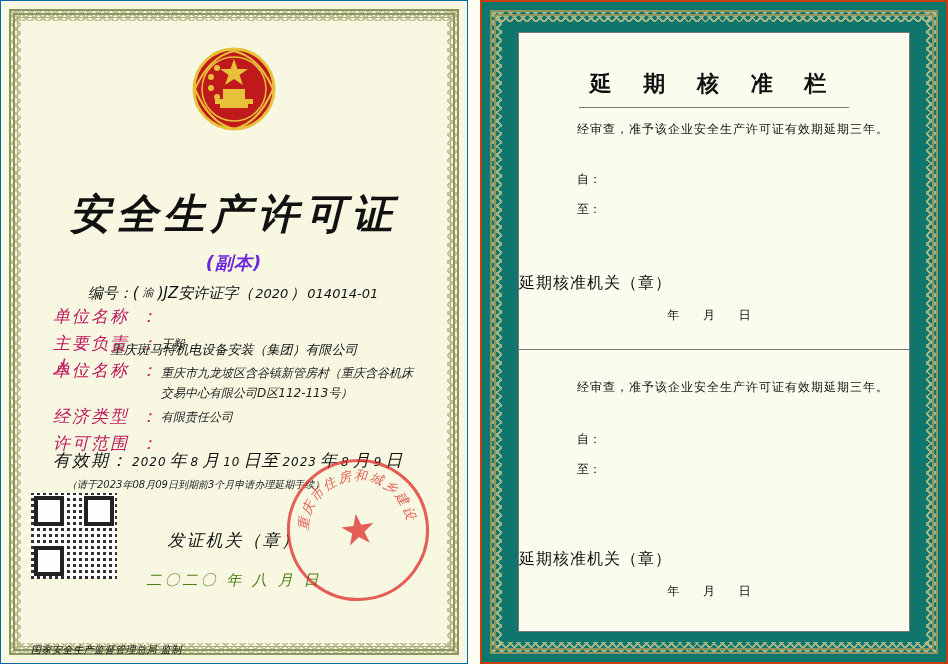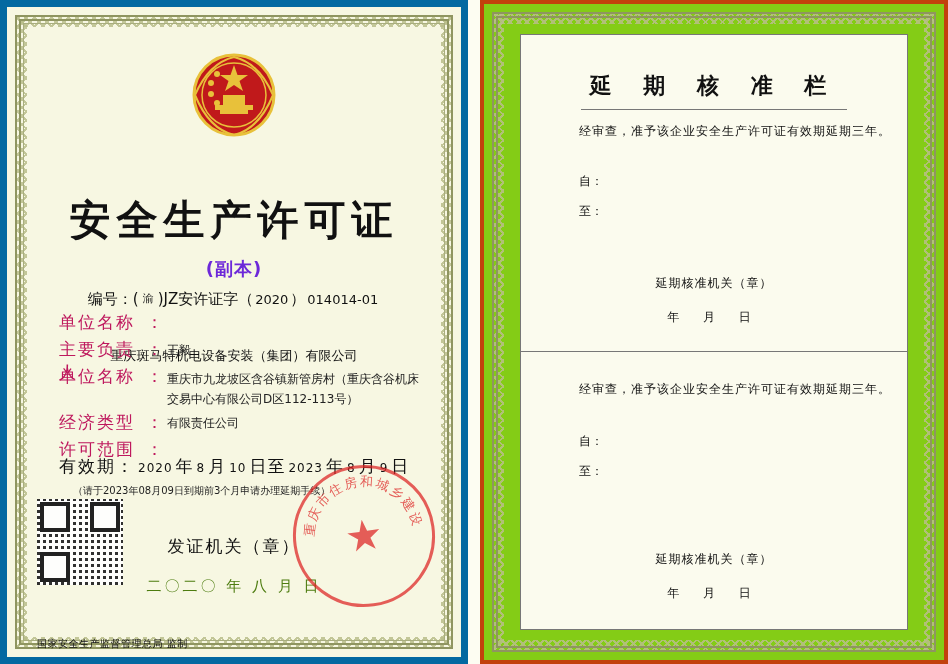--- a/index.html
+++ b/index.html
@@ -8,22 +8,23 @@
     background:#ffffff;
     font-family:"DejaVu Sans","Liberation Sans",sans-serif;
     overflow:hidden;
   }
   .page{position:relative;width:948px;height:664px;background:#fdfdf2;}
 
   
   .left-cert{
     position:absolute;left:0;top:0;width:468px;height:664px;
     background:#f7f7e2;
-    border:7px solid #0369a1;
+    border:1px solid #0369a1;
     box-sizing:border-box;
+    font-style:italic;
   }
   .left-inner-border{
     position:absolute;left:8px;top:8px;right:8px;bottom:8px;
     border:6px double #8f9560;
     box-sizing:border-box;
   }
   .left-inner-border2{
     position:absolute;left:16px;top:16px;right:16px;bottom:16px;
     border:1px solid #a8ad7e;
     box-sizing:border-box;
@@ -128,21 +129,21 @@
   }
   .seal .arc text{fill:#d22;font-size:13px;letter-spacing:2px;font-family:"DejaVu Sans",sans-serif;}
 
   .footer-left{
     position:absolute;left:30px;bottom:6px;font-size:10px;color:#111;letter-spacing:.5px;
   }
 
   
   .right-cert{
     position:absolute;left:480px;top:0;width:468px;height:664px;
-    background:#84cc16;border:4px solid #c2410c;box-sizing:border-box;
+    background:#0f766e;border:2px solid #c2410c;box-sizing:border-box;
   }
   .r-inner{
     position:absolute;left:8px;top:8px;right:8px;bottom:8px;
     border:6px double #8f9560;box-sizing:border-box;
   }
   .r-panel{
     position:absolute;left:36px;top:30px;right:36px;bottom:30px;
     border:1px solid #777;background:#fbfbee;box-sizing:border-box;
   }
   .r-title{
@@ -152,21 +153,21 @@
   .r-title-rule{
     position:absolute;left:60px;right:60px;top:74px;border-bottom:1px solid #777;
   }
   .r-divider{
     position:absolute;left:0;right:0;top:316px;border-bottom:1px solid #777;
   }
   .blk{position:absolute;left:0;right:0;}
   .blk .sentence{position:absolute;left:58px;font-size:12px;color:#111;letter-spacing:1px;}
   .blk .from{position:absolute;left:58px;font-size:12px;color:#111;}
   .blk .to{position:absolute;left:58px;font-size:12px;color:#111;}
-  .blk .auth{position:absolute;left:0;right:0;text-align:center;font-size:12px;color:#111;letter-spacing:1px;}
+  .blk .auth{position:absolute;left:0;right:0;font-size:16px;color:#111;letter-spacing:1px;}
   .blk .ymd{position:absolute;left:0;right:0;text-align:center;font-size:12px;color:#111;letter-spacing:10px;}
 </style>
 </head>
 <body>
 
 <div class="page">
 
   <div class="left-cert">
     <div class="orn top"></div>
     <div class="orn bottom"></div>

